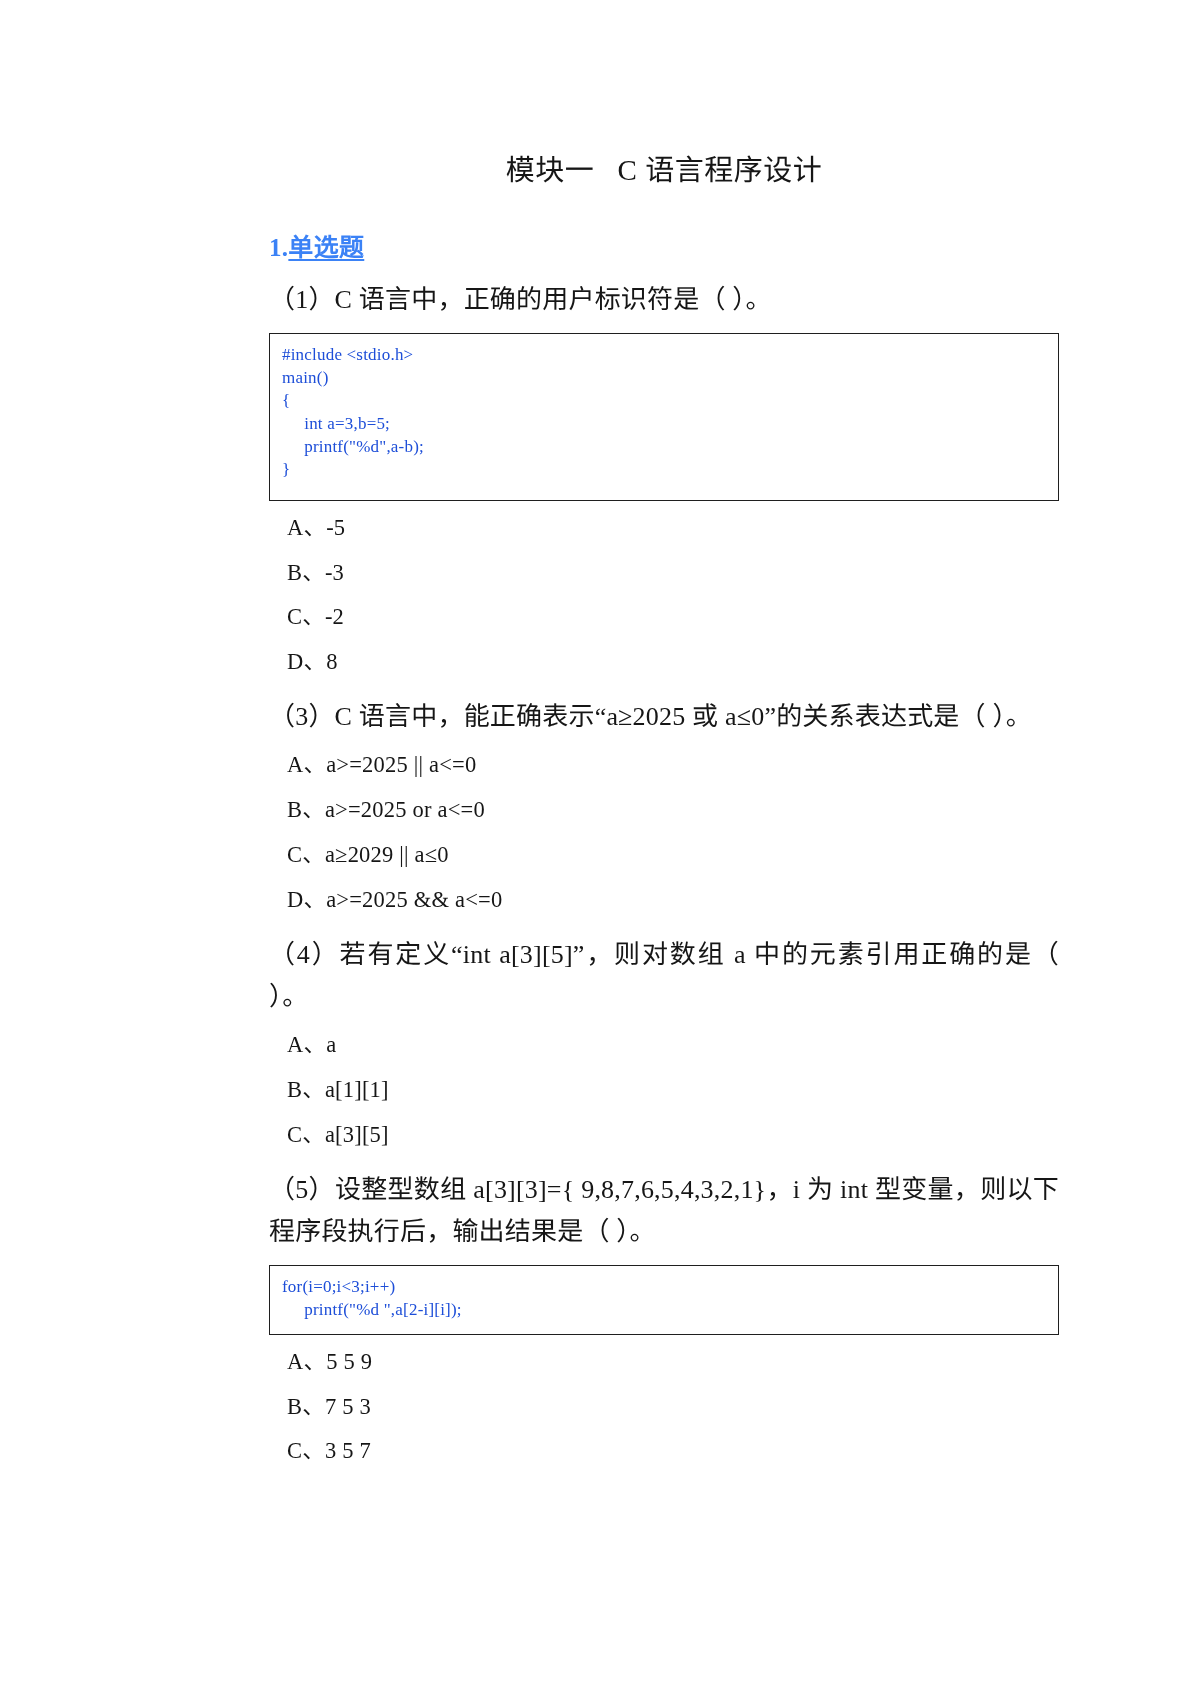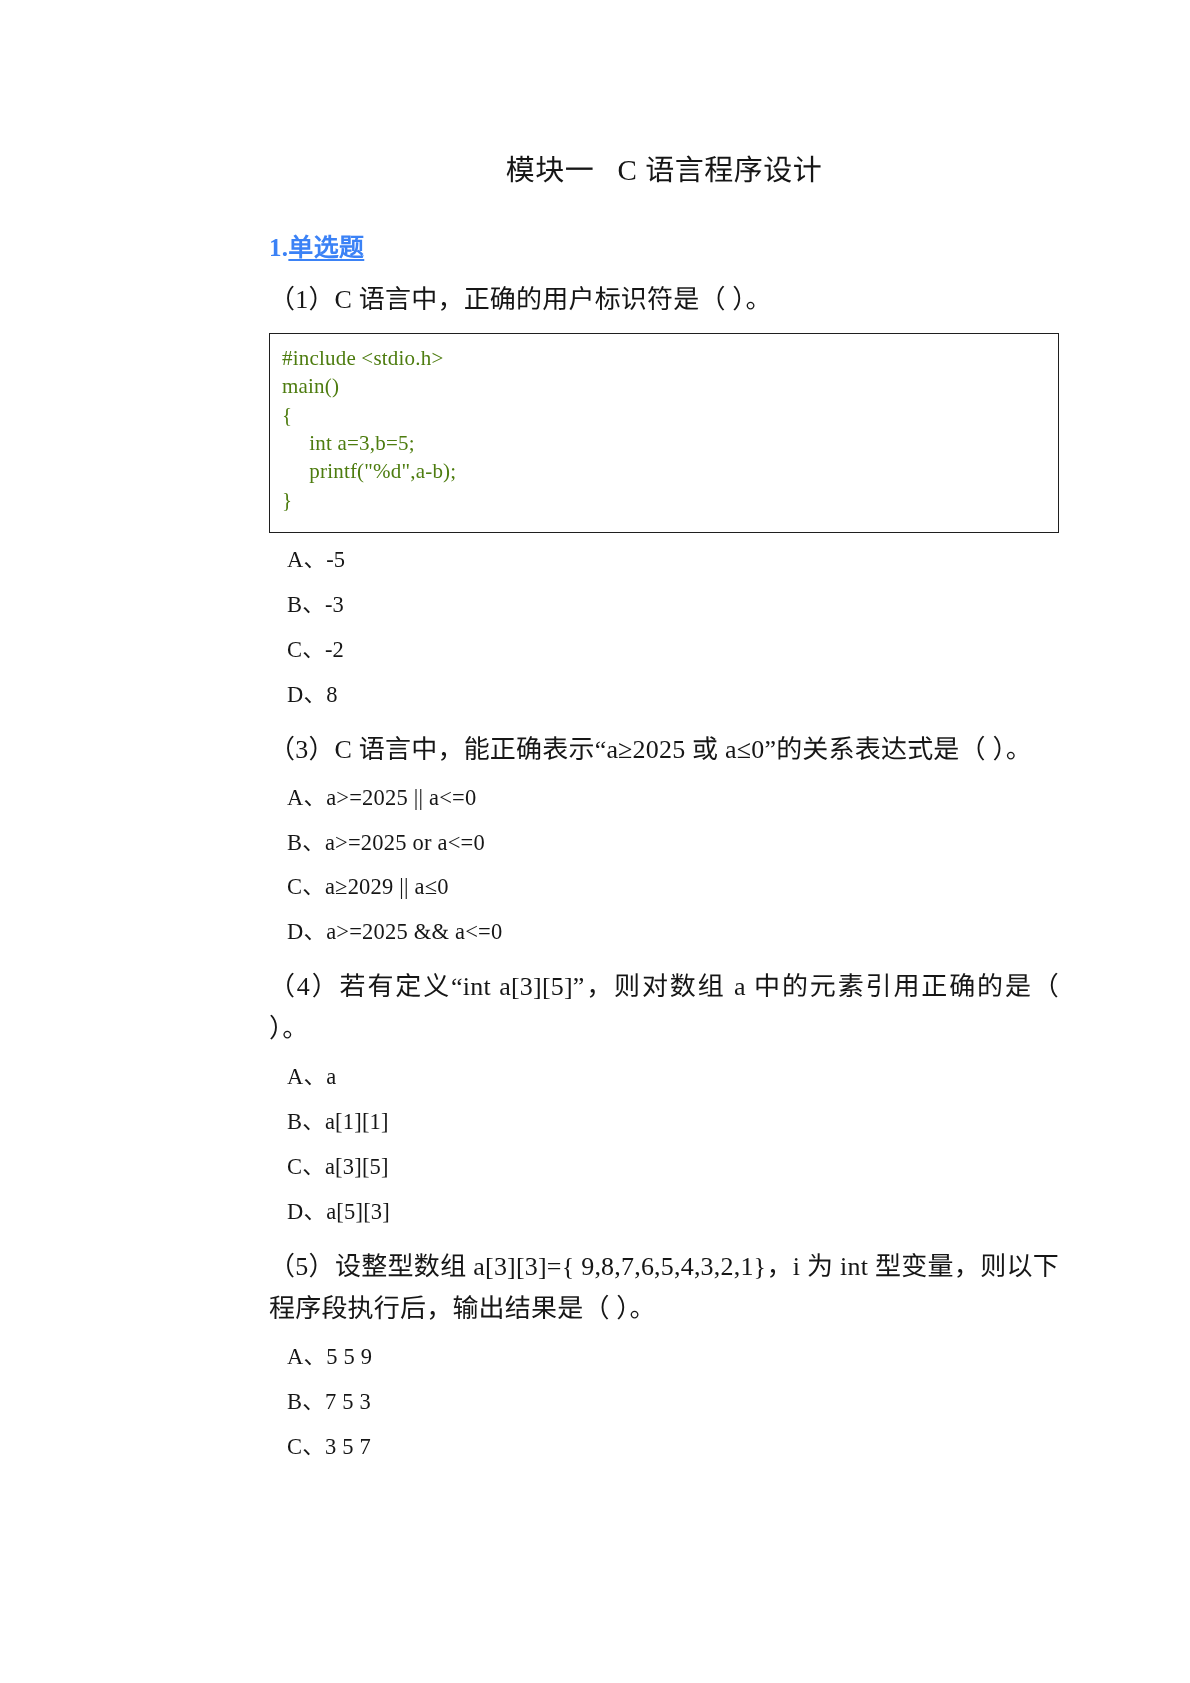--- a/index.html
+++ b/index.html
@@ -93,24 +93,24 @@
     box-sizing: border-box;
     margin-top: 12px;
     margin-bottom: 6px;
     padding: 10px 14px 12px 12px;
     width: 790px;
     background: #ffffff;
   }
   .code-box pre {
     margin: 0;
     font-family: "Liberation Serif", "DejaVu Serif", serif;
-    font-size: 21px;
+    font-size: 17px;
     line-height: 1.35;
     white-space: pre;
-    color: #4d7c0f;
+    color: #1d4ed8;
     letter-spacing: 0.2px;
   }
   .code-box.tall {
     padding-bottom: 18px;
   }
 </style>
 </head>
 <body>
 
 <div class="page">
@@ -145,24 +145,27 @@
       <li class="option">B、a&gt;=2025 or a&lt;=0</li>
       <li class="option">C、a≥2029 || a≤0</li>
       <li class="option">D、a&gt;=2025 &amp;&amp; a&lt;=0</li>
     </ul>
 
     <div class="question q-stem">（4）若有定义“int a[3][5]”，则对数组 a 中的元素引用正确的是（ ）。</div>
     <ul class="options">
       <li class="option">A、a</li>
       <li class="option">B、a[1][1]</li>
       <li class="option">C、a[3][5]</li>
-      <li class="option">D、a[5][3]</li>
     </ul>
 
     <div class="question q-stem">（5）设整型数组 a[3][3]={ 9,8,7,6,5,4,3,2,1}，i 为 int 型变量，则以下程序段执行后，输出结果是（ ）。</div>
+    <div class="code-box">
+      <pre>for(i=0;i&lt;3;i++)
+     printf("%d ",a[2-i][i]);</pre>
+    </div>
     <ul class="options">
       <li class="option">A、5 5 9</li>
       <li class="option">B、7 5 3</li>
       <li class="option">C、3 5 7</li>
 
     </ul>
 
   </div>
 </div>
 

